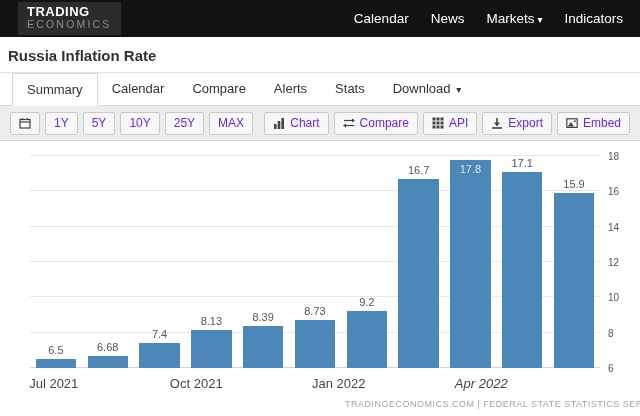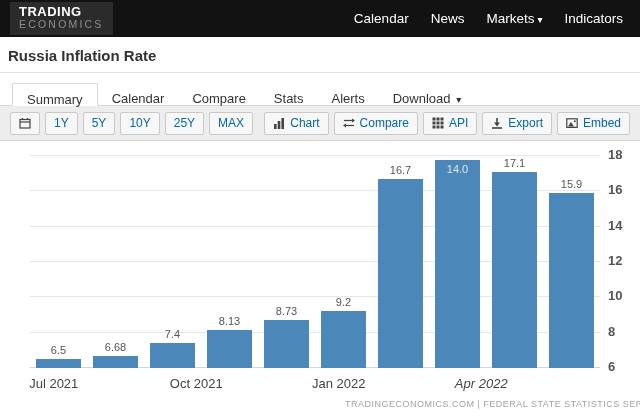--- a/index.html
+++ b/index.html
@@ -2,48 +2,48 @@
 <html><head>
 <meta charset="utf-8">
 <style>
   * { box-sizing: border-box; margin: 0; padding: 0; }
   html,body { background:#fff; }
   body { font-family: "Liberation Sans", sans-serif; }
   .screen { width:640px; height:416px; background:#fff; overflow:hidden; position:relative; }
 
   
   .topnav { height:37px; background:#121212; display:flex; align-items:center; justify-content:space-between; padding:0 6px 0 10px; }
-  .logo { background:#2b2b2b; padding:3px 9px 4px; line-height:1.1; cursor:pointer; }
+  .logo { background:#2b2b2b; padding:3px 9px 4px; line-height:1.1; cursor:pointer;margin-left:8px; }
   .logo-l1 { color:#ffffff; font-size:13px; font-weight:bold; letter-spacing:.5px; }
   .logo-l2 { color:#8d8d8d; font-size:10.5px; letter-spacing:2.2px; }
   .nav-items { display:flex; align-items:center; }
   .nav-item { color:#fff; font-size:13.5px; padding:0 11px; cursor:pointer; white-space:nowrap; }
   .caret { font-size:10px; margin-left:3px; }
 
   
   .title-bar { padding:10px 8px 8px; border-bottom:1px solid #e2e2e2; }
   .title-bar h1 { font-size:15px; color:#333; font-weight:bold; }
 
   
   .tabs { display:flex; align-items:stretch; border-bottom:1px solid #d8d8d8; padding-left:12px; height:33px; background:#fff; }
-  .tab { font-size:13px; color:#333; padding:8px 14px 0; cursor:pointer;margin-top:10px; }
+  .tab { font-size:13px; color:#333; padding:8px 14px 0; cursor:pointer; }
   .tab.active { border:1px solid #d8d8d8; border-bottom:1px solid #fff; margin-bottom:-1px; background:#fff; }
 
   
   .toolbar { background:#ededed; border-bottom:1px solid #d6d6d6; height:35px; display:flex; align-items:center; gap:5px; padding:0 10px; }
-  .tbtn { display:inline-flex; align-items:center; gap:5px; font-size:12px; color:#0369a1; background:#f7f7f7; border:1px solid #c9c9c9; border-radius:2px; padding:3px 8px; height:23px; cursor:pointer; white-space:nowrap; }
+  .tbtn { display:inline-flex; align-items:center; gap:5px; font-size:12px; color:#6d28d9; background:#f7f7f7; border:1px solid #c9c9c9; border-radius:2px; padding:3px 8px; height:23px; cursor:pointer; white-space:nowrap; }
   .tbtn svg { display:block; }
   .gap { width:5px; }
 
   
   .chart-wrap { margin:15px 0 0 30px; width:570px; position:relative; }
   .plot { position:relative; height:212px; }
   .gridline { position:absolute; left:0; right:0; height:1px; background:#e7e7e7; }
   .gridline.base { background:#d5d5d5; }
-  .ytick { position:absolute; left:calc(100% + 8px); font-size:13px; color:#555;font-weight:bold; }
+  .ytick { position:absolute; left:calc(100% + 8px); font-size:10px; color:#555; }
   .bars-row { position:absolute; left:0; right:0; top:0; bottom:0; display:flex; }
   .bar-slot { flex:1; position:relative; }
   .bar { position:absolute; bottom:0; left:11%; right:11%; }
   .bar-value { position:absolute; left:-8px; right:-8px; text-align:center; font-size:11px; color:#555; }
   .bar-value.inside { color:#dce8f3; }
   .xaxis { position:relative; height:16px; margin-top:5px; }
   .xlabel { position:absolute; top:3px; transform:translateX(-50%); font-size:13px; color:#444; white-space:nowrap; }
   .attribution { margin-top:10px; margin-left:345px; width:max-content; font-size:9px; color:#a3a3a3; letter-spacing:.5px; white-space:nowrap; }
 </style>
 </head>
@@ -65,22 +65,22 @@
   </div>
 
   <div class="title-bar">
     <h1>Russia Inflation Rate</h1>
   </div>
 
   <div class="tabs">
     <span class="tab active">Summary</span>
     <span class="tab">Calendar</span>
     <span class="tab">Compare</span>
+    <span class="tab">Alerts</span>
     <span class="tab">Stats</span>
-    <span class="tab">Alerts</span>
     <span class="tab"><span>Download</span><span class="caret"> ▾</span></span>
   </div>
 
   <div class="toolbar">
     <span class="tbtn">
       <svg width="12" height="12" viewBox="0 0 12 12">
           <rect x="1" y="2.5" width="10" height="8.5" fill="none" stroke="#444" stroke-width="1.2"></rect>
           <line x1="1" y1="5" x2="11" y2="5" stroke="#444" stroke-width="1.2"></line>
           <line x1="3.5" y1="1" x2="3.5" y2="3" stroke="#444" stroke-width="1.2"></line>
           <line x1="8.5" y1="1" x2="8.5" y2="3" stroke="#444" stroke-width="1.2"></line>
@@ -163,34 +163,38 @@
           </div>
           <div class="bar-slot">
             <div class="bar" style="height: 11.6667%; background: rgb(76, 135, 185);"></div>
             <div class="bar-value" style="bottom: calc(11.6667% + 3px);">7.4</div>
           </div>
           <div class="bar-slot">
             <div class="bar" style="height: 17.75%; background: rgb(76, 135, 185);"></div>
             <div class="bar-value" style="bottom: calc(17.75% + 3px);">8.13</div>
           </div>
           <div class="bar-slot">
+            <div class="bar" style="height: 19.9167%; background: rgb(76, 135, 185);"></div>
+            <div class="bar-value" style="bottom: calc(19.9167% + 3px);">8.39</div>
+          </div>
+          <div class="bar-slot">
             <div class="bar" style="height: 22.75%; background: rgb(76, 135, 185);"></div>
             <div class="bar-value" style="bottom: calc(22.75% + 3px);">8.73</div>
           </div>
           <div class="bar-slot">
             <div class="bar" style="height: 26.6667%; background: rgb(76, 135, 185);"></div>
             <div class="bar-value" style="bottom: calc(26.6667% + 3px);">9.2</div>
           </div>
           <div class="bar-slot">
             <div class="bar" style="height: 89.1667%; background: rgb(76, 135, 185);"></div>
             <div class="bar-value" style="bottom: calc(89.1667% + 3px);">16.7</div>
           </div>
           <div class="bar-slot">
             <div class="bar" style="height: 98.3333%; background: rgb(76, 135, 185);"></div>
-            <div class="bar-value inside" style="bottom: calc(98.3333% - 15px);">14.0</div>
+            <div class="bar-value inside" style="bottom: calc(98.3333% - 15px);">17.8</div>
           </div>
           <div class="bar-slot">
             <div class="bar" style="height: 92.5%; background: rgb(76, 135, 185);"></div>
             <div class="bar-value" style="bottom: calc(92.5% + 3px);">17.1</div>
           </div>
           <div class="bar-slot">
             <div class="bar" style="height: 82.5%; background: rgb(76, 135, 185);"></div>
             <div class="bar-value" style="bottom: calc(82.5% + 3px);">15.9</div>
           </div>
         </div>

